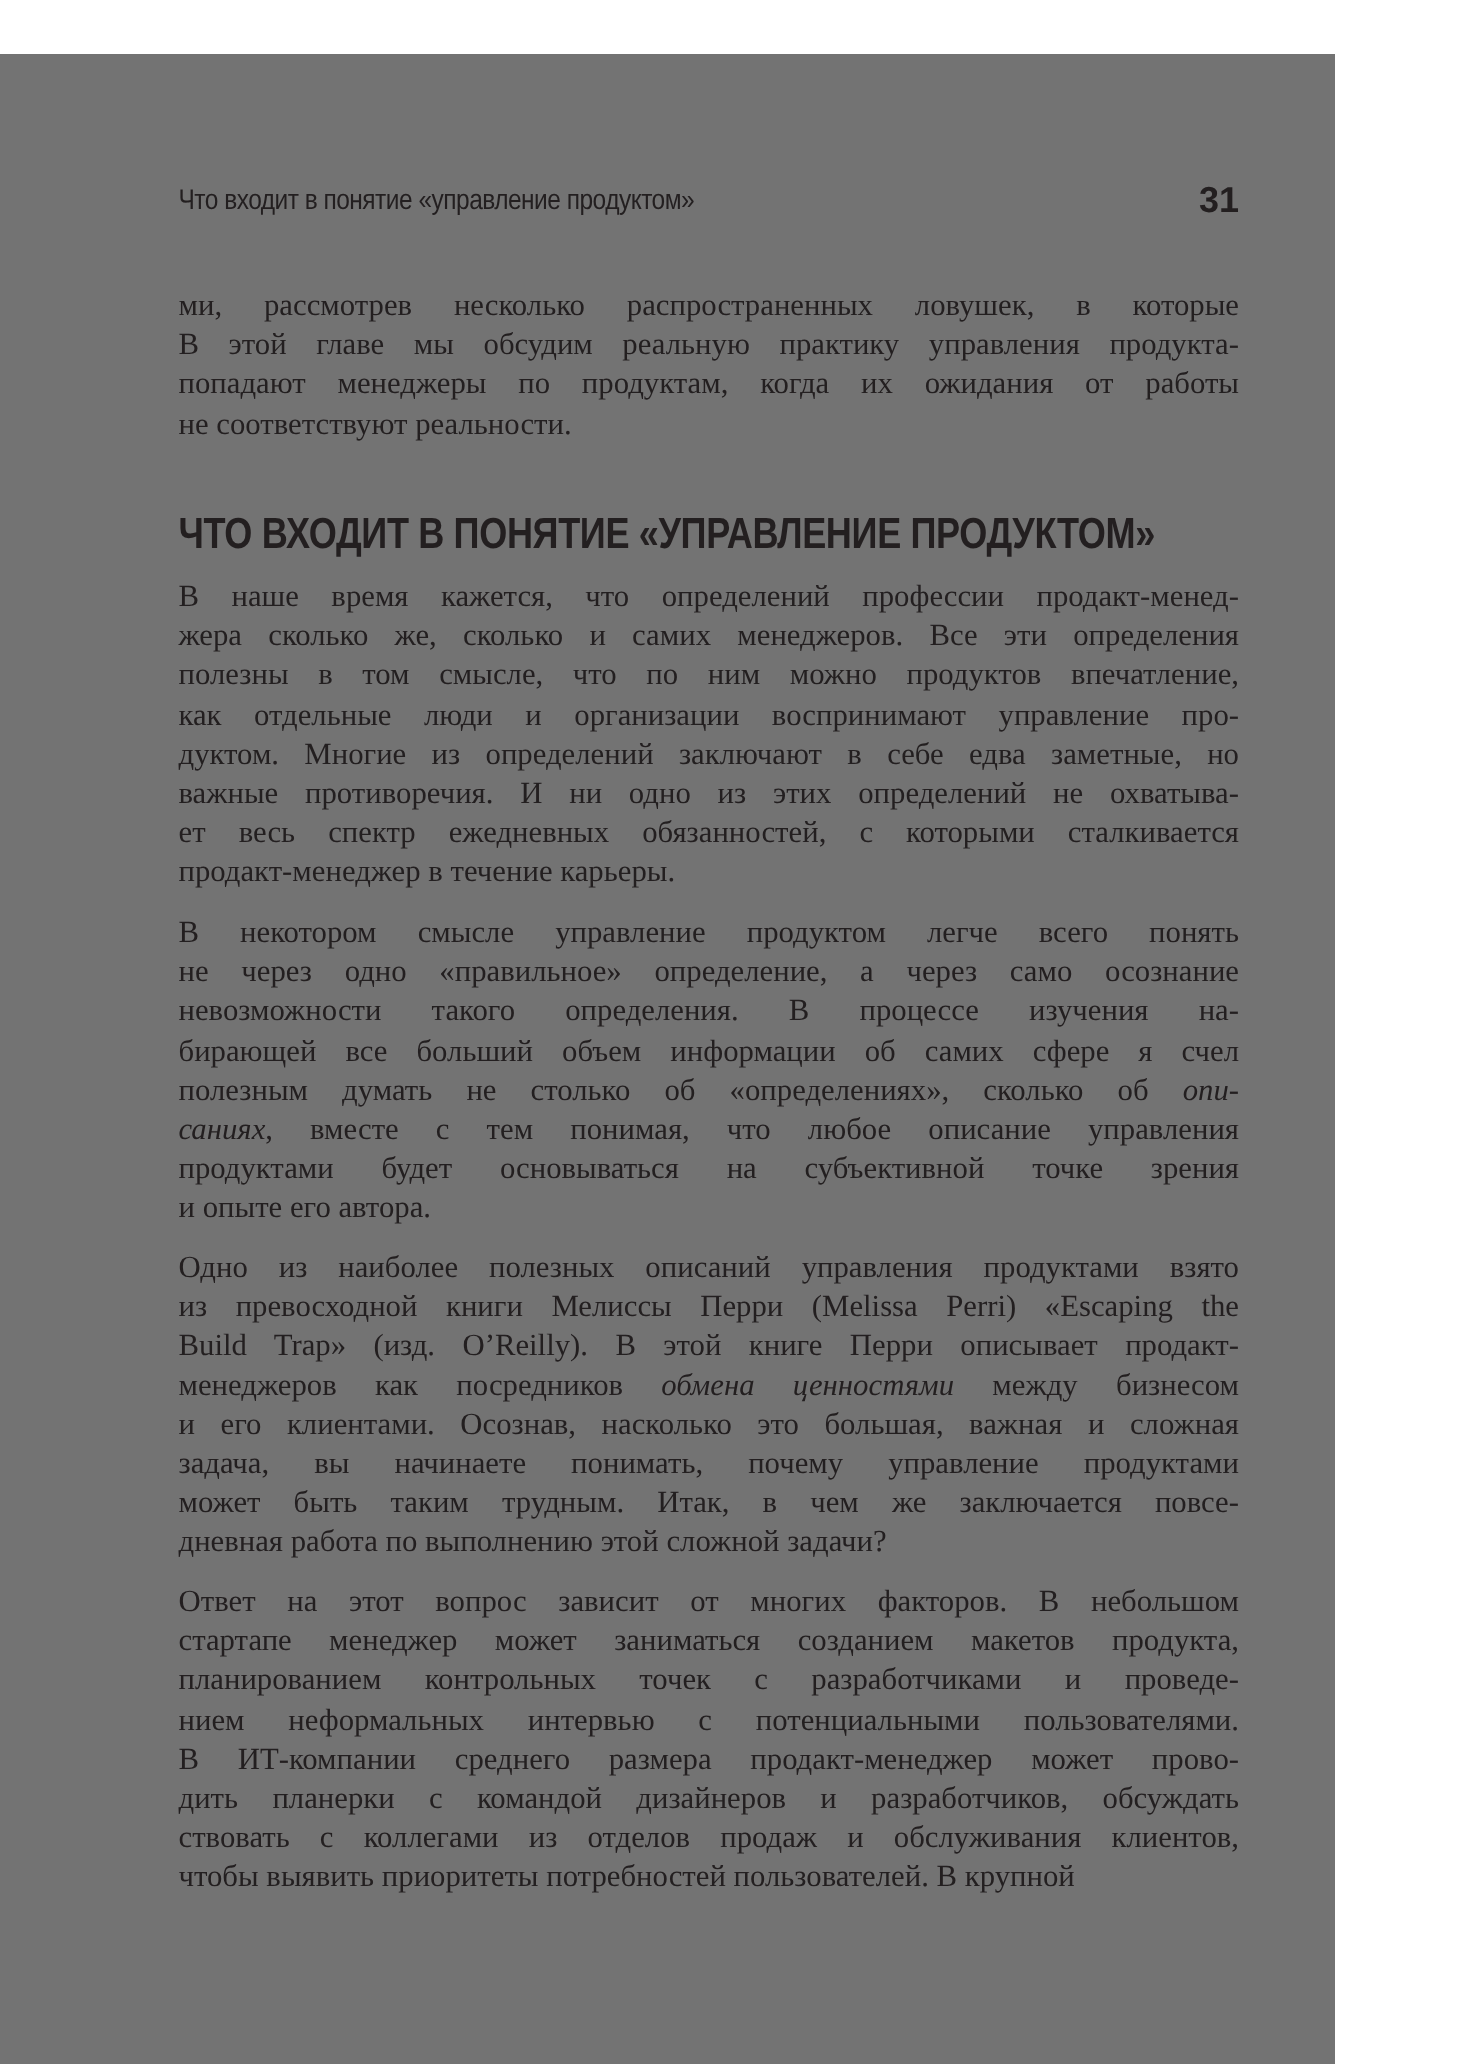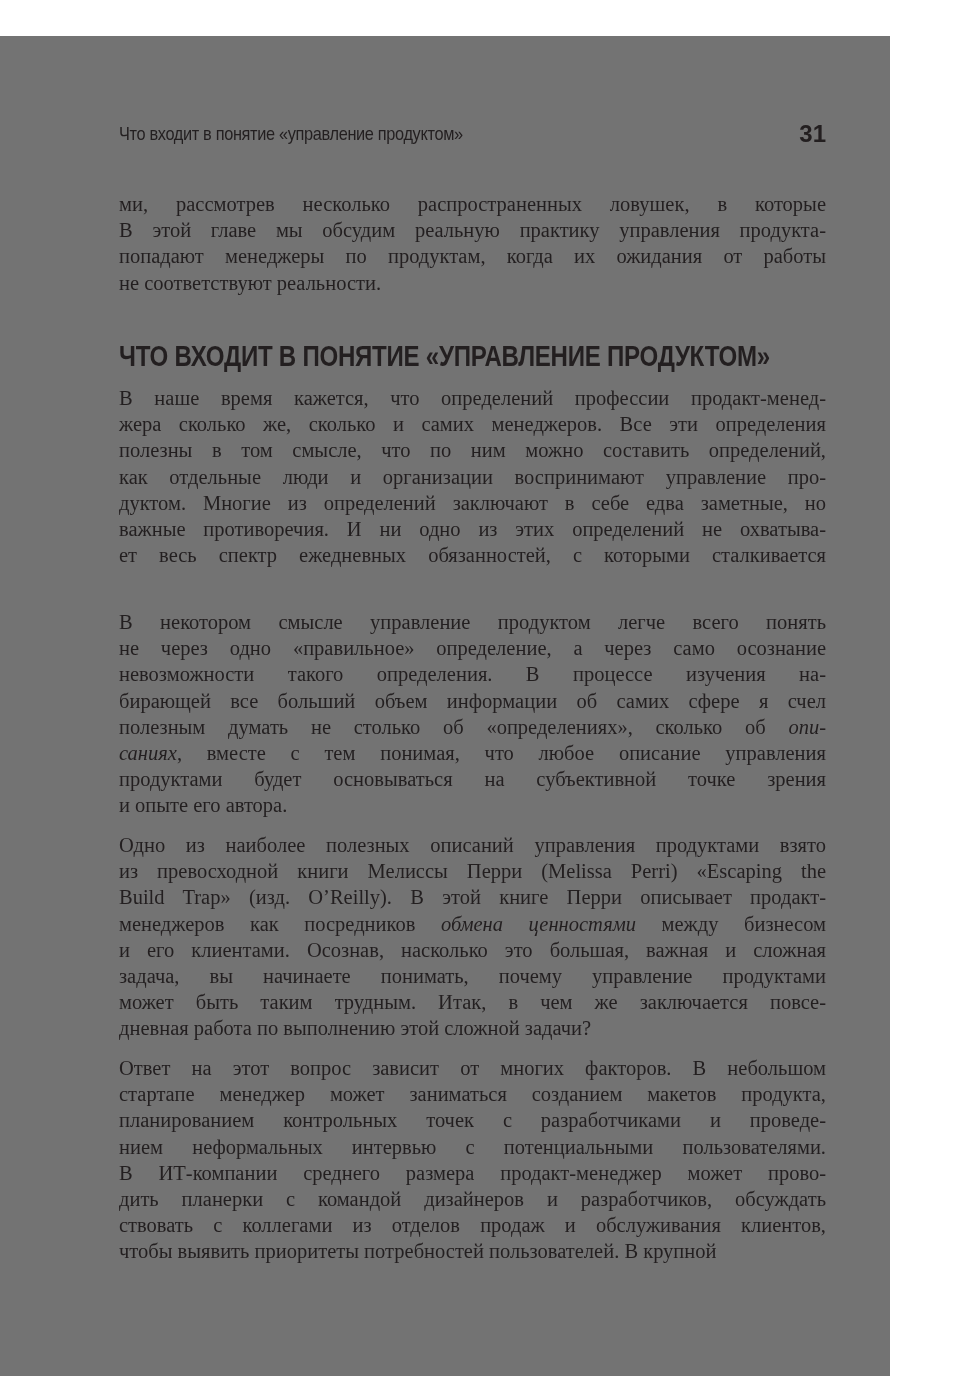--- a/index.html
+++ b/index.html
@@ -51,25 +51,26 @@
       <div class="line">В этой главе мы обсудим реальную практику управления продукта-</div>
       <div class="line">попадают менеджеры по продуктам, когда их ожидания от работы</div>
       <div class="line last">не соответствуют реальности.</div>
     </div>
 
   <h2 class="section-heading" style="margin:0;">ЧТО ВХОДИТ В ПОНЯТИЕ «УПРАВЛЕНИЕ ПРОДУКТОМ»</h2>
 
   <div class="para" id="p0" style="top:349px;">
       <div class="line">В наше время кажется, что определений профессии продакт-менед-</div>
       <div class="line">жера сколько же, сколько и самих менеджеров. Все эти определения</div>
-      <div class="line">полезны в том смысле, что по ним можно составить определений,</div>
+      <div class="line">полезны в том смысле, что по ним можно продуктов впечатление,</div>
       <div class="line">как отдельные люди и организации воспринимают управление про-</div>
       <div class="line">дуктом. Многие из определений заключают в себе едва заметные, но</div>
       <div class="line">важные противоречия. И ни одно из этих определений не охватыва-</div>
       <div class="line">ет весь спектр ежедневных обязанностей, с которыми сталкивается</div>
+      <div class="line last">продакт-менеджер в течение карьеры.</div>
     </div>
   <div class="para" id="p1" style="top:573px;">
       <div class="line">В некотором смысле управление продуктом легче всего понять</div>
       <div class="line">не через одно «правильное» определение, а через само осознание</div>
       <div class="line">невозможности такого определения. В процессе изучения на-</div>
       <div class="line">бирающей все больший объем информации об самих сфере я счел</div>
       <div class="line"><span>полезным думать не столько об «определениях», сколько об </span><em>опи-</em><span></span></div>
       <div class="line"><span></span><em>саниях</em><span>, вместе с тем понимая, что любое описание управления</span></div>
       <div class="line">продуктами будет основываться на субъективной точке зрения</div>
       <div class="line last">и опыте его автора.</div>

